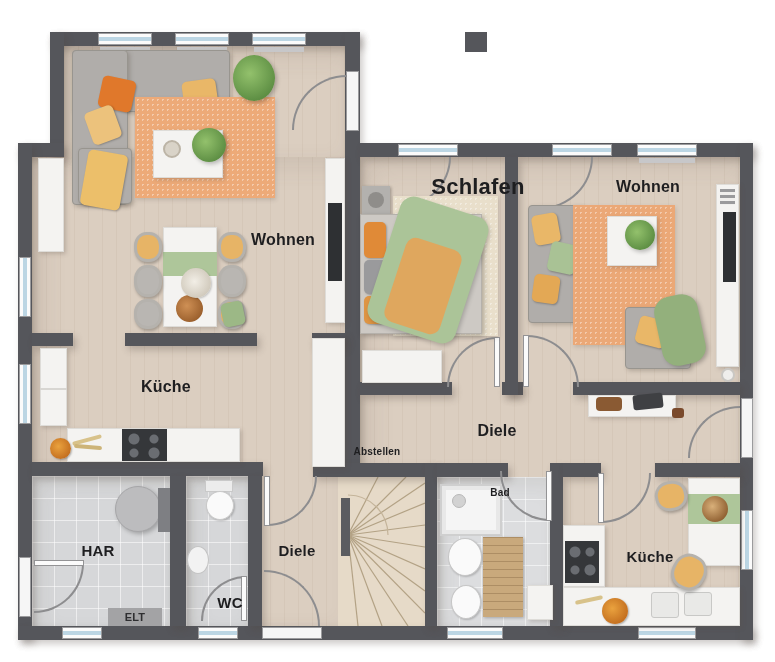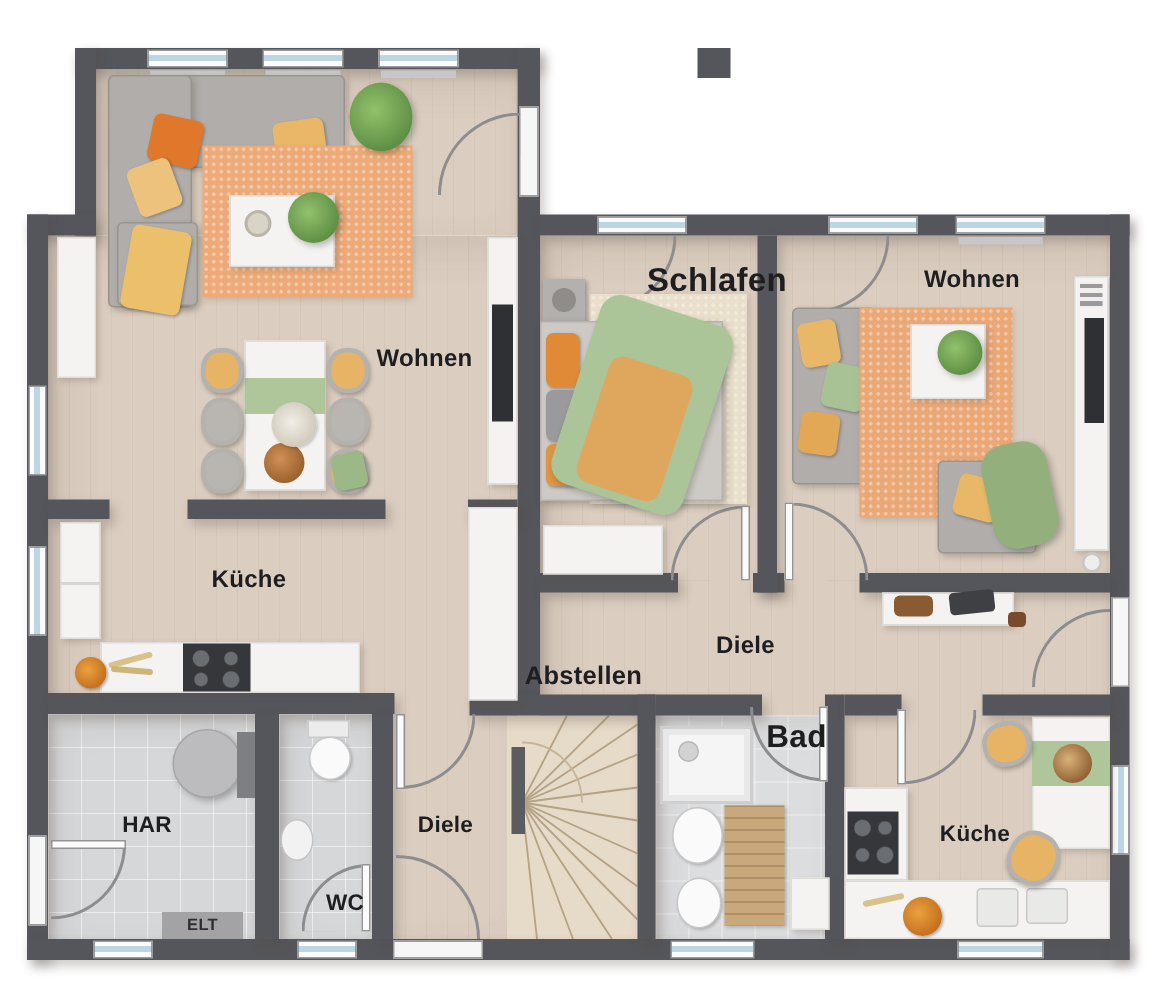--- a/index.html
+++ b/index.html
@@ -241,21 +241,21 @@
   <div style="position:absolute;left:688px;top:494px;width:52px;height:30px;background:#aec69a;"></div>
   <div class="circle" style="position:absolute;left:702px;top:496px;width:26px;height:26px;background:radial-gradient(circle at 40% 40%,#d9b07a,#8a5a2c 80%);"></div>
   <div class="chair" style="left:655px;top:481px;width:32px;height:30px;transform:rotate(-12deg);"></div>
   <div class="chair" style="left:672px;top:554px;width:34px;height:36px;transform:rotate(28deg);"></div>
 
   <div class="lbl" style="left:283px;top:240px;font-size:16px;">Wohnen</div>
   <div class="lbl" style="left:478px;top:187px;font-size:22px;">Schlafen</div>
   <div class="lbl" style="left:648px;top:187px;font-size:16px;">Wohnen</div>
   <div class="lbl" style="left:166px;top:387px;font-size:16px;">Küche</div>
   <div class="lbl" style="left:497px;top:431px;font-size:16px;">Diele</div>
-  <div class="lbl" style="left:389px;top:451px;font-size:17px;">Abstellen</div>
-  <div class="lbl" style="left:531px;top:492px;font-size:21px;">Bad</div>
+  <div class="lbl" style="left:377px;top:451px;font-size:10px;">Abstellen</div>
+  <div class="lbl" style="left:500px;top:492px;font-size:10px;">Bad</div>
   <div class="lbl" style="left:297px;top:550px;font-size:15px;">Diele</div>
   <div class="lbl" style="left:230px;top:602px;font-size:15px;">WC</div>
   <div class="lbl" style="left:98px;top:550px;font-size:15px;">HAR</div>
   <div class="lbl" style="left:135px;top:617px;font-size:11px;color:#2e2e30;">ELT</div>
   <div class="lbl" style="left:650px;top:556px;font-size:15px;">Küche</div>
 
 </div>
 
 </body></html>

